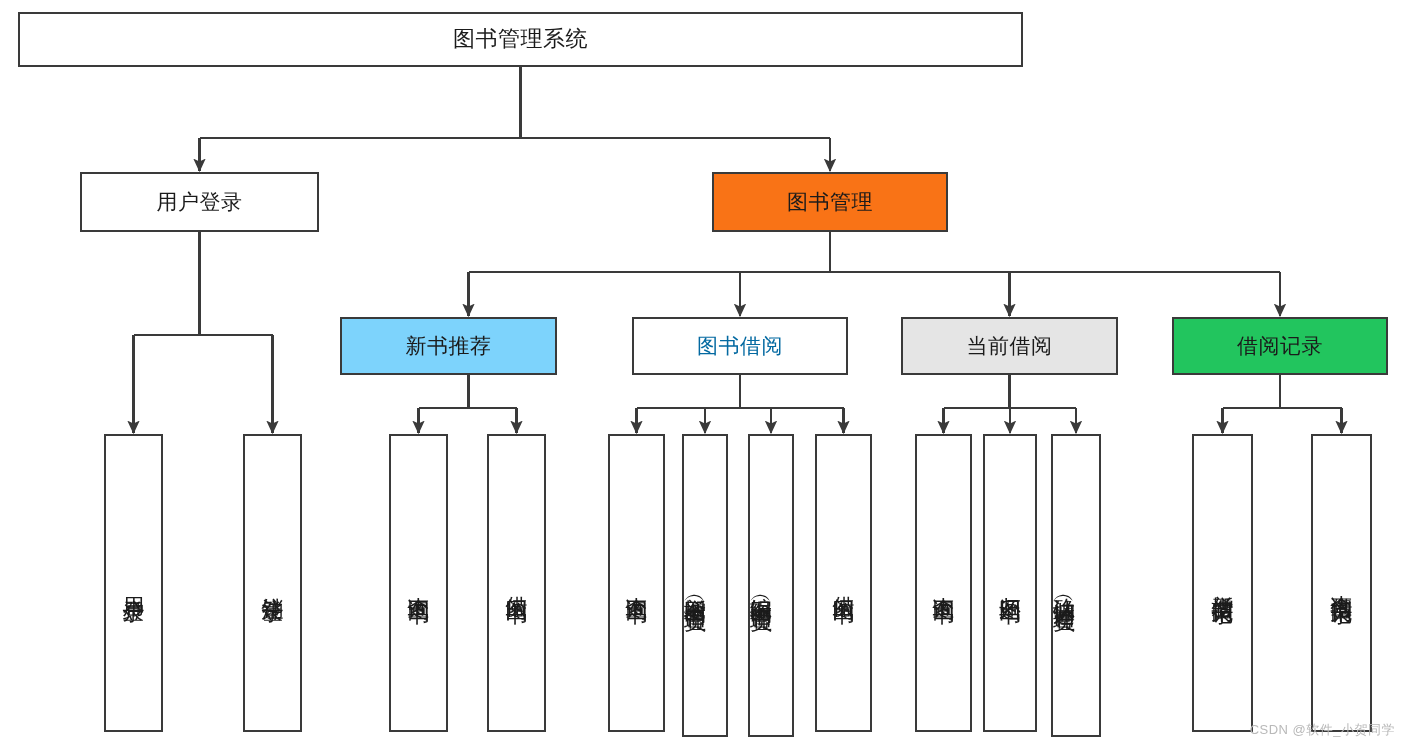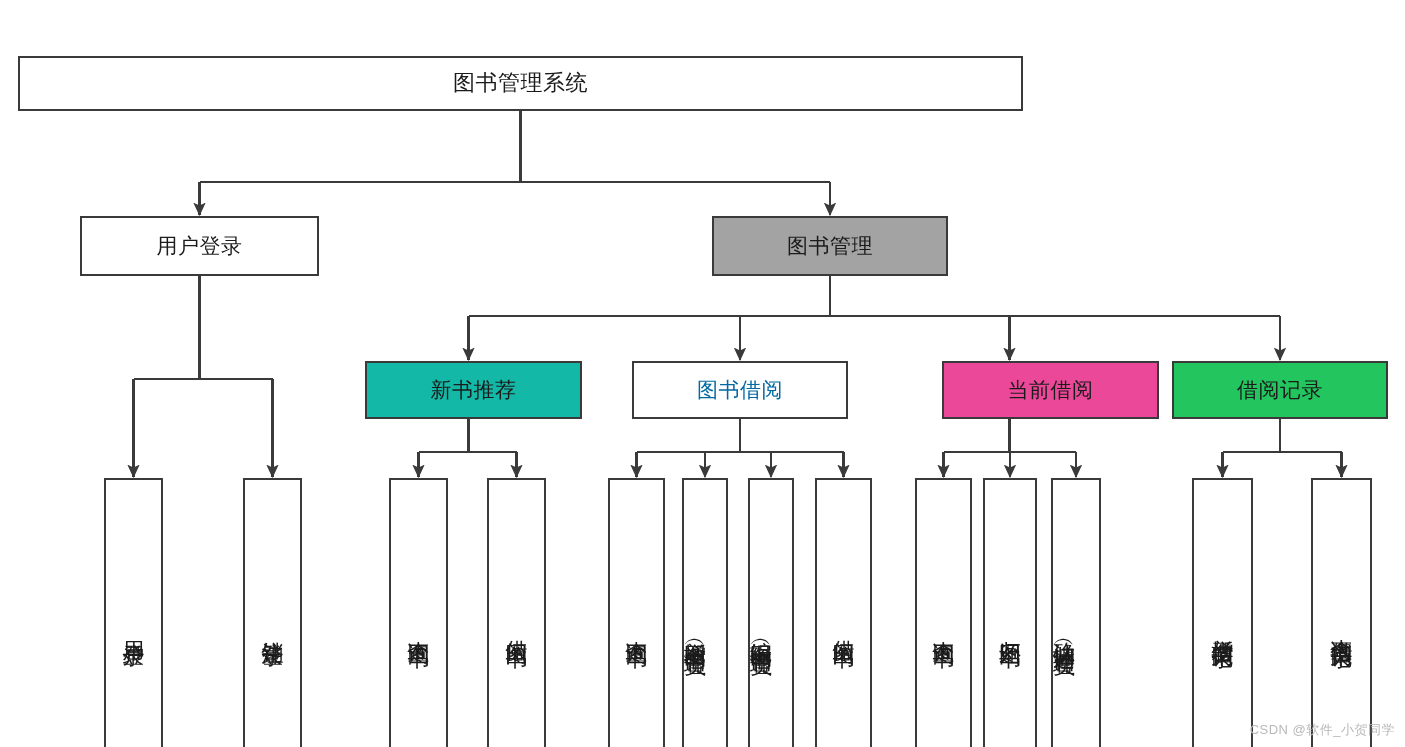--- a/index.html
+++ b/index.html
@@ -14,21 +14,20 @@
     position: relative;
     overflow: hidden;
     font-family: "Liberation Sans", "DejaVu Sans", sans-serif;
   }
   #diagram-root {
     position: absolute;
     left: 0;
     top: 0;
     width: 1405px;
     height: 628px;
-    margin-top: 44px;
   }
   .node-box {
     position: absolute;
     box-sizing: border-box;
     background: #ffffff;
     border: 2px solid #3a3a3a;
     display: flex;
     align-items: center;
     justify-content: center;
     overflow: hidden;
@@ -127,30 +126,30 @@
       <line x1="1222.5" y1="408" x2="1222.5" y2="433" stroke="#3a3a3a" stroke-width="2.6" shape-rendering="crispEdges" marker-end="url(#arrow)"></line>
       <line x1="1341.5" y1="408" x2="1341.5" y2="433" stroke="#3a3a3a" stroke-width="2.6" shape-rendering="crispEdges" marker-end="url(#arrow)"></line>
     </svg>
 
 <div class="node-box horiz root" style="left: 18px; top: 12px; width: 1005px; height: 55px; border-color: rgb(58, 58, 58); background: rgb(255, 255, 255);">
       <span class="node-label" style="color: rgb(27, 27, 27);">图书管理系统</span>
     </div>
     <div class="node-box horiz" style="left: 80px; top: 172px; width: 239px; height: 60px; border-color: rgb(58, 58, 58); background: rgb(255, 255, 255);">
       <span class="node-label" style="color: rgb(27, 27, 27);">用户登录</span>
     </div>
-    <div class="node-box horiz" style="left: 712px; top: 172px; width: 236px; height: 60px; border-color: rgb(58, 58, 58); background: #a3a3a3;">
+    <div class="node-box horiz" style="left: 712px; top: 172px; width: 236px; height: 60px; border-color: rgb(58, 58, 58); background: #f97316;">
       <span class="node-label" style="color: rgb(27, 27, 27);">图书管理</span>
     </div>
-    <div class="node-box horiz" style="left: 365px; top: 317px; width: 217px; height: 58px; border-color: rgb(58, 58, 58); background: #14b8a6;">
+    <div class="node-box horiz" style="left: 340px; top: 317px; width: 217px; height: 58px; border-color: rgb(58, 58, 58); background: #7dd3fc;">
       <span class="node-label" style="color: rgb(27, 27, 27);">新书推荐</span>
     </div>
     <div class="node-box horiz" style="left: 632px; top: 317px; width: 216px; height: 58px; border-color: rgb(58, 58, 58); background: rgb(255, 255, 255);">
       <span class="node-label" style="color: #0369a1;">图书借阅</span>
     </div>
-    <div class="node-box horiz" style="left: 942px; top: 317px; width: 217px; height: 58px; border-color: rgb(58, 58, 58); background: #ec4899;">
+    <div class="node-box horiz" style="left: 901px; top: 317px; width: 217px; height: 58px; border-color: rgb(58, 58, 58); background: #e5e5e5;">
       <span class="node-label" style="color: rgb(27, 27, 27);">当前借阅</span>
     </div>
     <div class="node-box horiz" style="left: 1172px; top: 317px; width: 216px; height: 58px; border-color: rgb(58, 58, 58); background: #22c55e;">
       <span class="node-label" style="color: rgb(27, 27, 27);">借阅记录</span>
     </div>
     <div class="node-box vert center-text" style="left: 104px; top: 434px; width: 59px; height: 298px; border-color: rgb(58, 58, 58); background: rgb(255, 255, 255);">
       <span class="node-label" style="color: rgb(27, 27, 27);">用户登录</span>
     </div>
     <div class="node-box vert center-text" style="left: 243px; top: 434px; width: 59px; height: 298px; border-color: rgb(58, 58, 58); background: rgb(255, 255, 255);">
       <span class="node-label" style="color: rgb(27, 27, 27);">注销登录</span>

